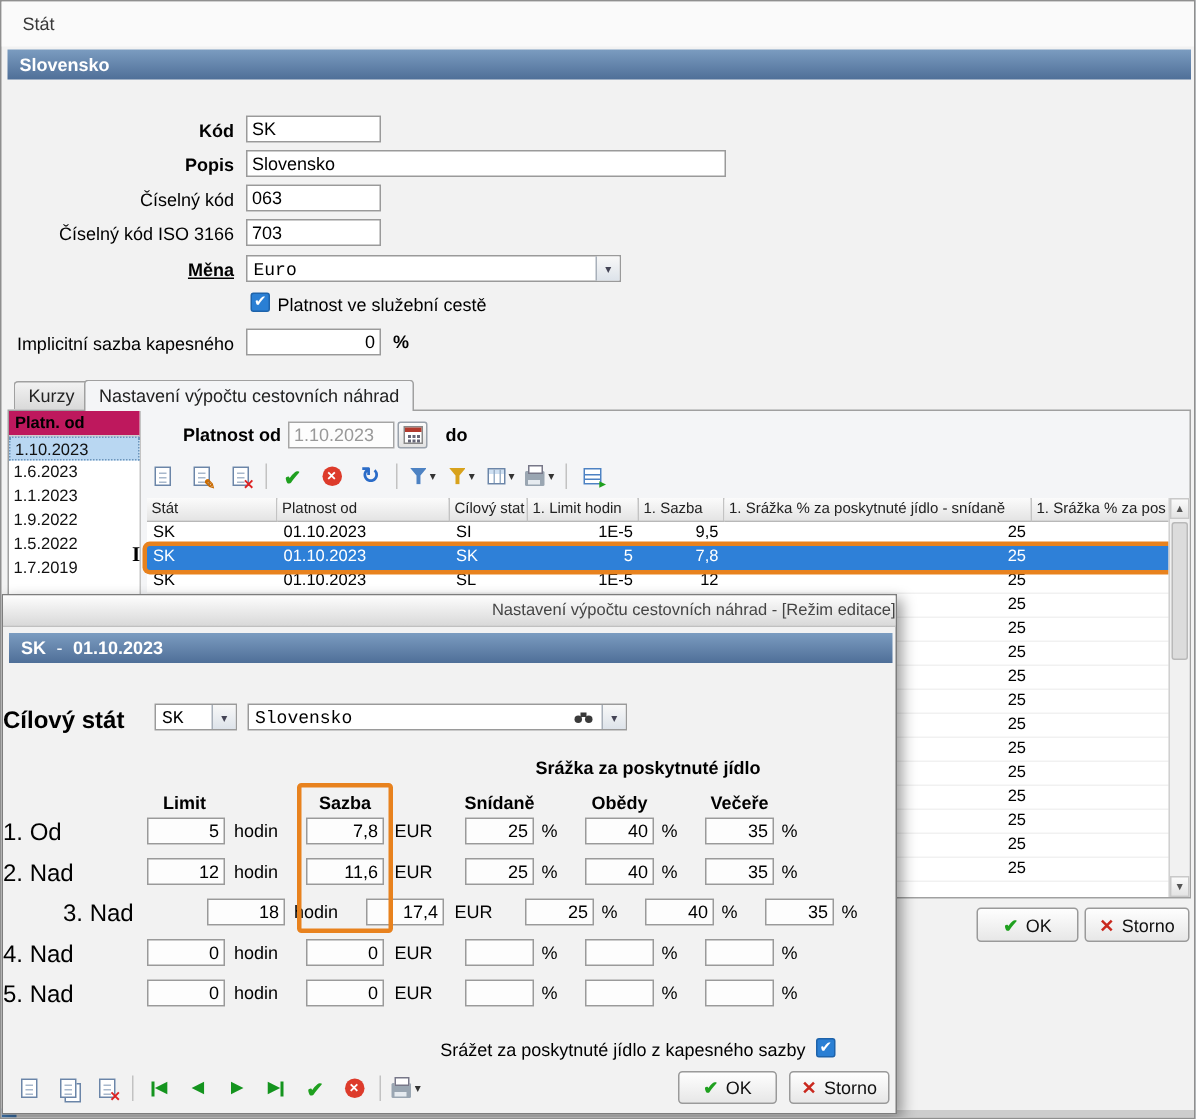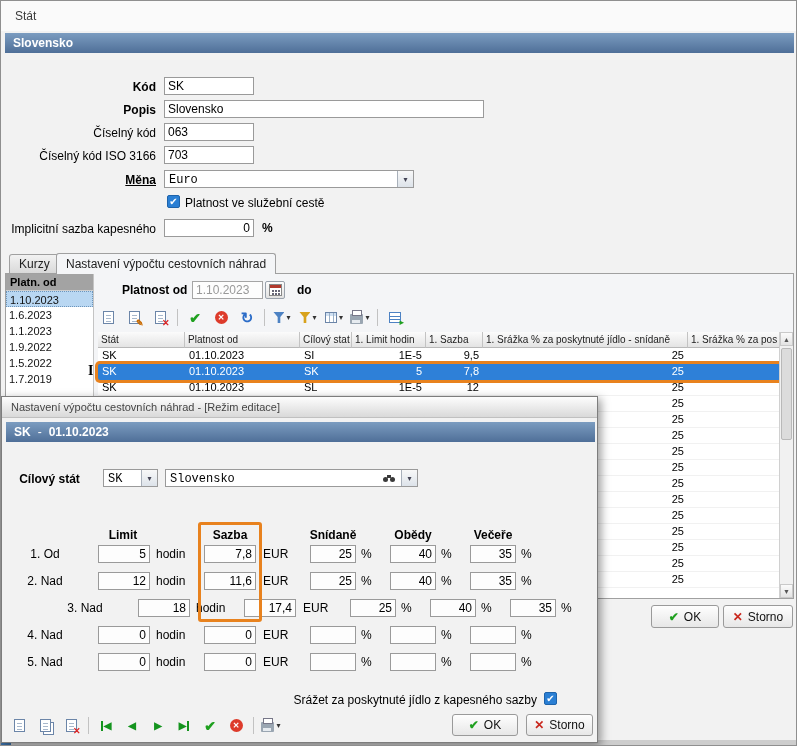--- a/index.html
+++ b/index.html
@@ -19,21 +19,21 @@
   .combo .val{position:absolute;left:4px;top:2px;font-family:Liberation Mono, monospace;}
   .arrowbox{position:absolute;right:0;top:0;bottom:0;width:16px;background:linear-gradient(#f8f8f8,#dde3ea);border-left:1px solid #a8b0ba;display:flex;align-items:center;justify-content:center;font-size:8px;color:#445;}
   .chk{width:13px;height:13px;background:#2a7fd4;border:1px solid #1e63aa;border-radius:2px;color:#fff;font-size:10px;line-height:12px;text-align:center;display:inline-block;position:absolute;}
   .slabel{position:absolute;font-size:12px;color:#000;}
   
   .tab{position:absolute;top:253px;height:19px;font-size:12px;padding:0 9px;line-height:19px;border:1px solid #a0a0a0;border-bottom:none;border-radius:3px 3px 0 0;background:linear-gradient(#f2f2f2,#d9d9d9);color:#222;}
   .tab.active{top:252px;height:21px;background:#f4f5f7;z-index:3;line-height:21px;}
   
   .panel{position:absolute;left:4px;top:272px;width:789px;height:326px;border:1px solid #a0a0a0;background:#f4f5f7;z-index:1;}
   .dates{position:absolute;left:0;top:0;width:88px;height:100%;background:#fff;border-right:1px solid #c4c4c4;}
-  .dates-h{height:17px;font-weight:bold;font-size:11px;line-height:17px;padding-left:4px;background:#a3a3a3;border-bottom:1px solid #cfcfcf;}
+  .dates-h{height:17px;font-weight:bold;font-size:11px;line-height:17px;padding-left:4px;background:#be185d;border-bottom:1px solid #cfcfcf;}
   .date-item{height:16px;font-size:11px;line-height:16px;padding-left:3px;color:#111;}
   .date-item.sel{background:#b9d7f2;border:1px dotted #6d95bb;}
   .cursorI{position:absolute;left:82px;top:89px;font-family:"Liberation Serif",serif;font-weight:bold;font-size:14px;z-index:2;}
   .dateinp{position:absolute;left:186px;top:7px;width:71px;height:18px;border:1px solid #a5a5a5;background:#fdfdfd;color:#999;font-size:12px;padding:0 3px;font-family:inherit;}
   .calbtn{position:absolute;left:259px;top:7px;width:20px;height:18px;border:1px solid #9aa2ac;background:linear-gradient(#fcfcfc,#e2e2e2);display:flex;align-items:center;justify-content:center;border-radius:2px;}
   .tbar{position:absolute;left:90px;top:32px;height:23px;display:flex;align-items:center;gap:2px;}
   .tbtn{height:21px;min-width:24px;display:inline-flex;align-items:center;justify-content:center;gap:2px;border-radius:2px;padding:0 2px;}
   .sep{width:1px;height:17px;background:#c2c2c2;margin:0 3px;}
   .dd{font-size:8px;color:#333;}
   
@@ -45,26 +45,26 @@
   .trow.sel{background:#2e80d8;color:#fff;box-shadow:0 0 0 3px #e8821e;border-radius:2px;position:relative;z-index:2;border-bottom:none;}
   .tcell{font-size:11px;line-height:15px;padding:0 4px;overflow:hidden;white-space:nowrap;}
   .vscroll{position:absolute;right:0;top:58px;width:14px;bottom:0;background:#f1f1f1;border-left:1px solid #d0d0d0;z-index:2;}
   .sb-btn{height:14px;display:flex;align-items:center;justify-content:center;font-size:7px;color:#555;background:linear-gradient(#fbfbfb,#e3e3e3);border:1px solid #c9c9c9;}
   .sb-btn.down{position:absolute;bottom:0;left:0;right:0;}
   .sb-thumb{position:absolute;left:1px;right:1px;top:16px;height:92px;background:#dcdcdc;border:1px solid #b9b9b9;border-radius:2px;}
   
   .btn{position:absolute;height:23px;background:linear-gradient(#fefefe,#e7e7e7);border:1px solid #9a9a9a;border-radius:3px;font-size:12px;display:flex;align-items:center;justify-content:center;gap:5px;color:#111;}
   
   .dlg{position:absolute;left:0;top:395px;width:597px;height:347px;background:#f2f2f2;border:1px solid #7d7d7d;box-shadow:3px 3px 9px rgba(0,0,0,.4);z-index:10;}
-  .dlg-title{height:21px;background:linear-gradient(#fdfdfd,#d9d9d9);border-bottom:1px solid #c0c0c0;font-size:11px;color:#444;line-height:21px;padding-left:9px;}
+  .dlg-title{height:21px;background:linear-gradient(#fdfdfd,#d9d9d9);border-bottom:1px solid #c0c0c0;font-size:11px;color:#444;line-height:21px;padding-left:9px;text-align:right;}
   .hdr-dlg{left:4px;top:25px;width:589px;}
   .hdr-dlg .sp{margin:0 7px;font-weight:normal;}
   .dgh{position:absolute;font-size:12px;font-weight:bold;text-align:center;}
   .drow{position:absolute;left:0;width:560px;height:18px;}
-  .dlabel{position:absolute;left:0;width:86px;top:2px;text-align:center;font-size:12px;}
+  .dlabel{position:absolute;left:0;width:86px;top:2px;text-align:left;font-size:16px;}
   .dinput{position:absolute;top:0;height:18px;border:1px solid #9a9a9a;background:#fdfdfd;font-size:12px;text-align:right;padding:0 3px;font-family:inherit;}
   .dunit{position:absolute;top:2px;font-size:12px;}
   .orange-box{position:absolute;left:196px;top:125px;width:64px;height:100px;border:3px solid #e8821e;border-radius:3px;pointer-events:none;z-index:3;}
   
   .i-doc{position:relative;width:11px;height:13px;background:#fff;border:1px solid #6b85a8;display:inline-block;}
   .i-doc::before{content:"";position:absolute;left:2px;top:3px;width:5px;height:1px;background:#a8b8cc;box-shadow:0 3px 0 #a8b8cc,0 6px 0 #a8b8cc;}
   .i-doc.copy{box-shadow:3px 3px 0 -1px #fff,3px 3px 0 0 #6b85a8;}
   .mark{position:absolute;right:-5px;bottom:-5px;font-size:9px;font-weight:bold;line-height:1;}
   .mark.red{color:#d22;}
   .mark.pen{color:#c96a00;}
@@ -377,20 +377,21 @@
     <div class="combo" style="left:101px;top:72px;width:55px">
       <span class="val">SK</span>
       <span class="arrowbox">▾</span>
     </div>
     <div class="combo" style="left:163px;top:72px;width:253px">
       <span class="val">Slovensko</span>
       <span class="i-binoc" style="position:absolute;right:22px;top:5px"></span>
       <span class="arrowbox">▾</span>
     </div>
 
+    <div class="dgh" style="left:300px;top:108px;width:260px">Srážka za poskytnuté jídlo</div>
 
     <div class="dgh" style="left:95px;top:131px;width:52px">Limit</div>
     <div class="dgh" style="left:202px;top:131px;width:52px">Sazba</div>
     <div class="dgh" style="left:306px;top:131px;width:50px">Snídaně</div>
     <div class="dgh" style="left:386px;top:131px;width:50px">Obědy</div>
     <div class="dgh" style="left:466px;top:131px;width:50px">Večeře</div>
 
     <div>
         <div class="drow" style="top: 148px;">
           <div class="dlabel">1. Od</div>

